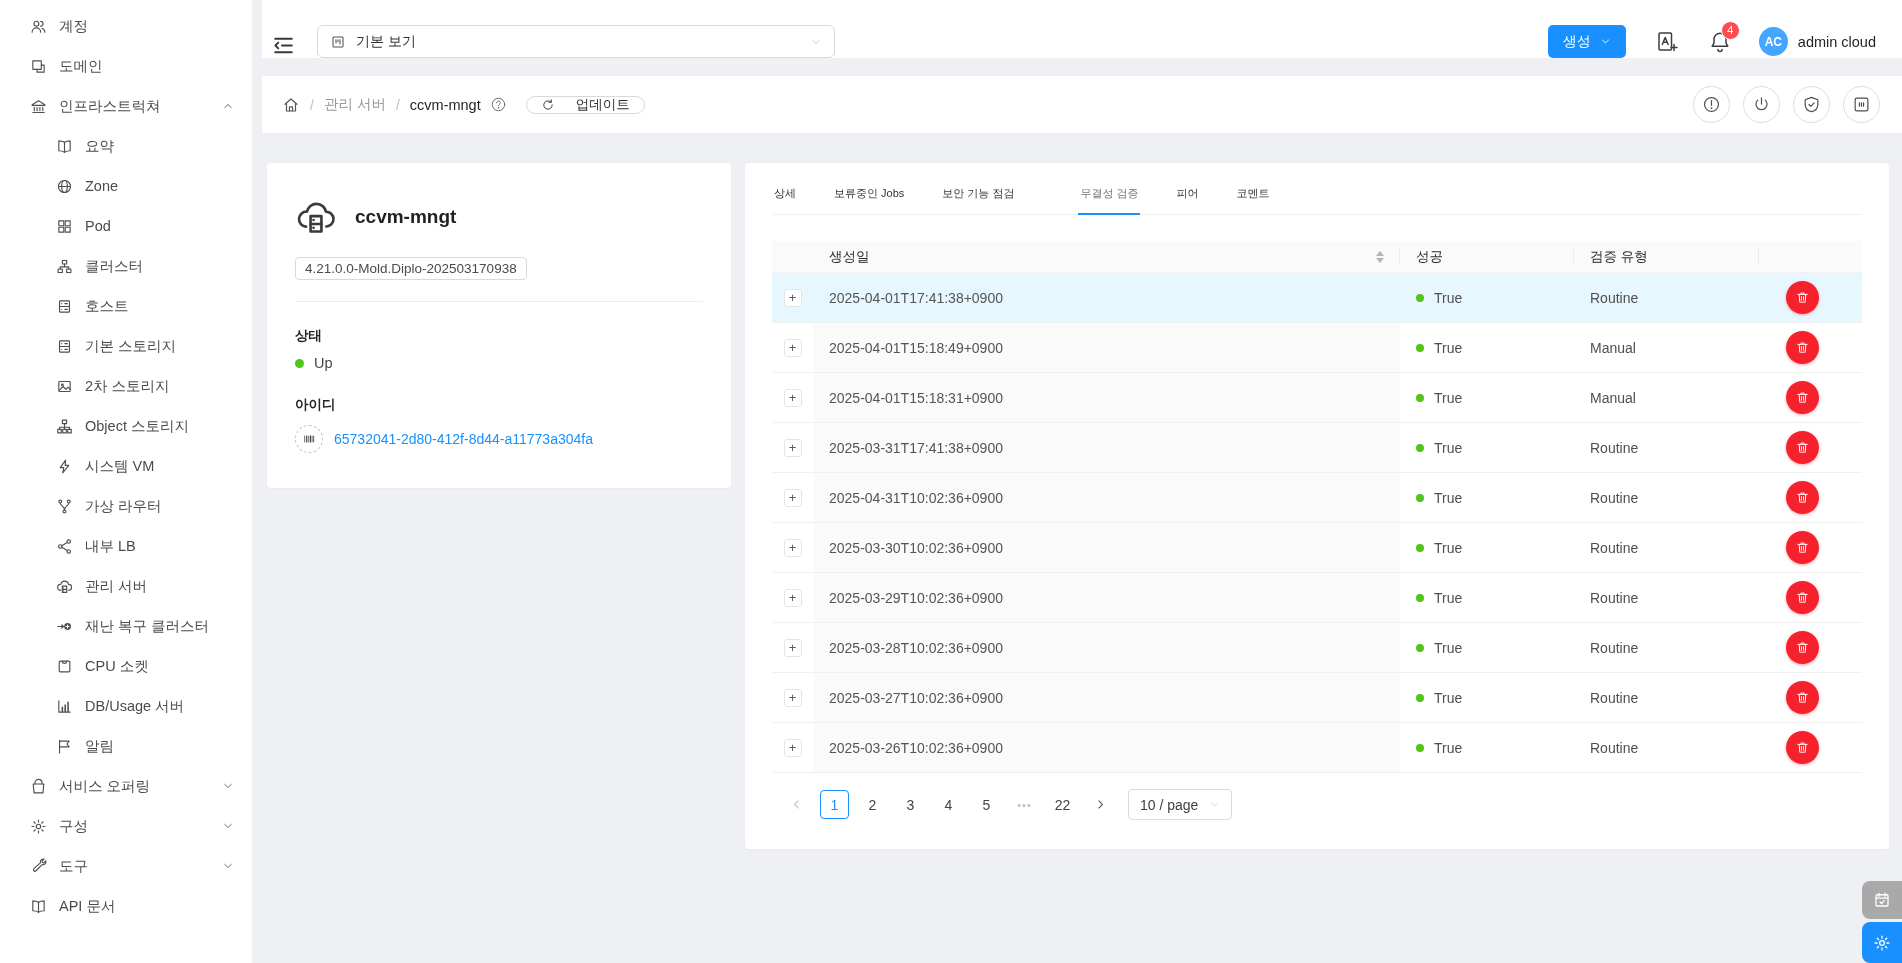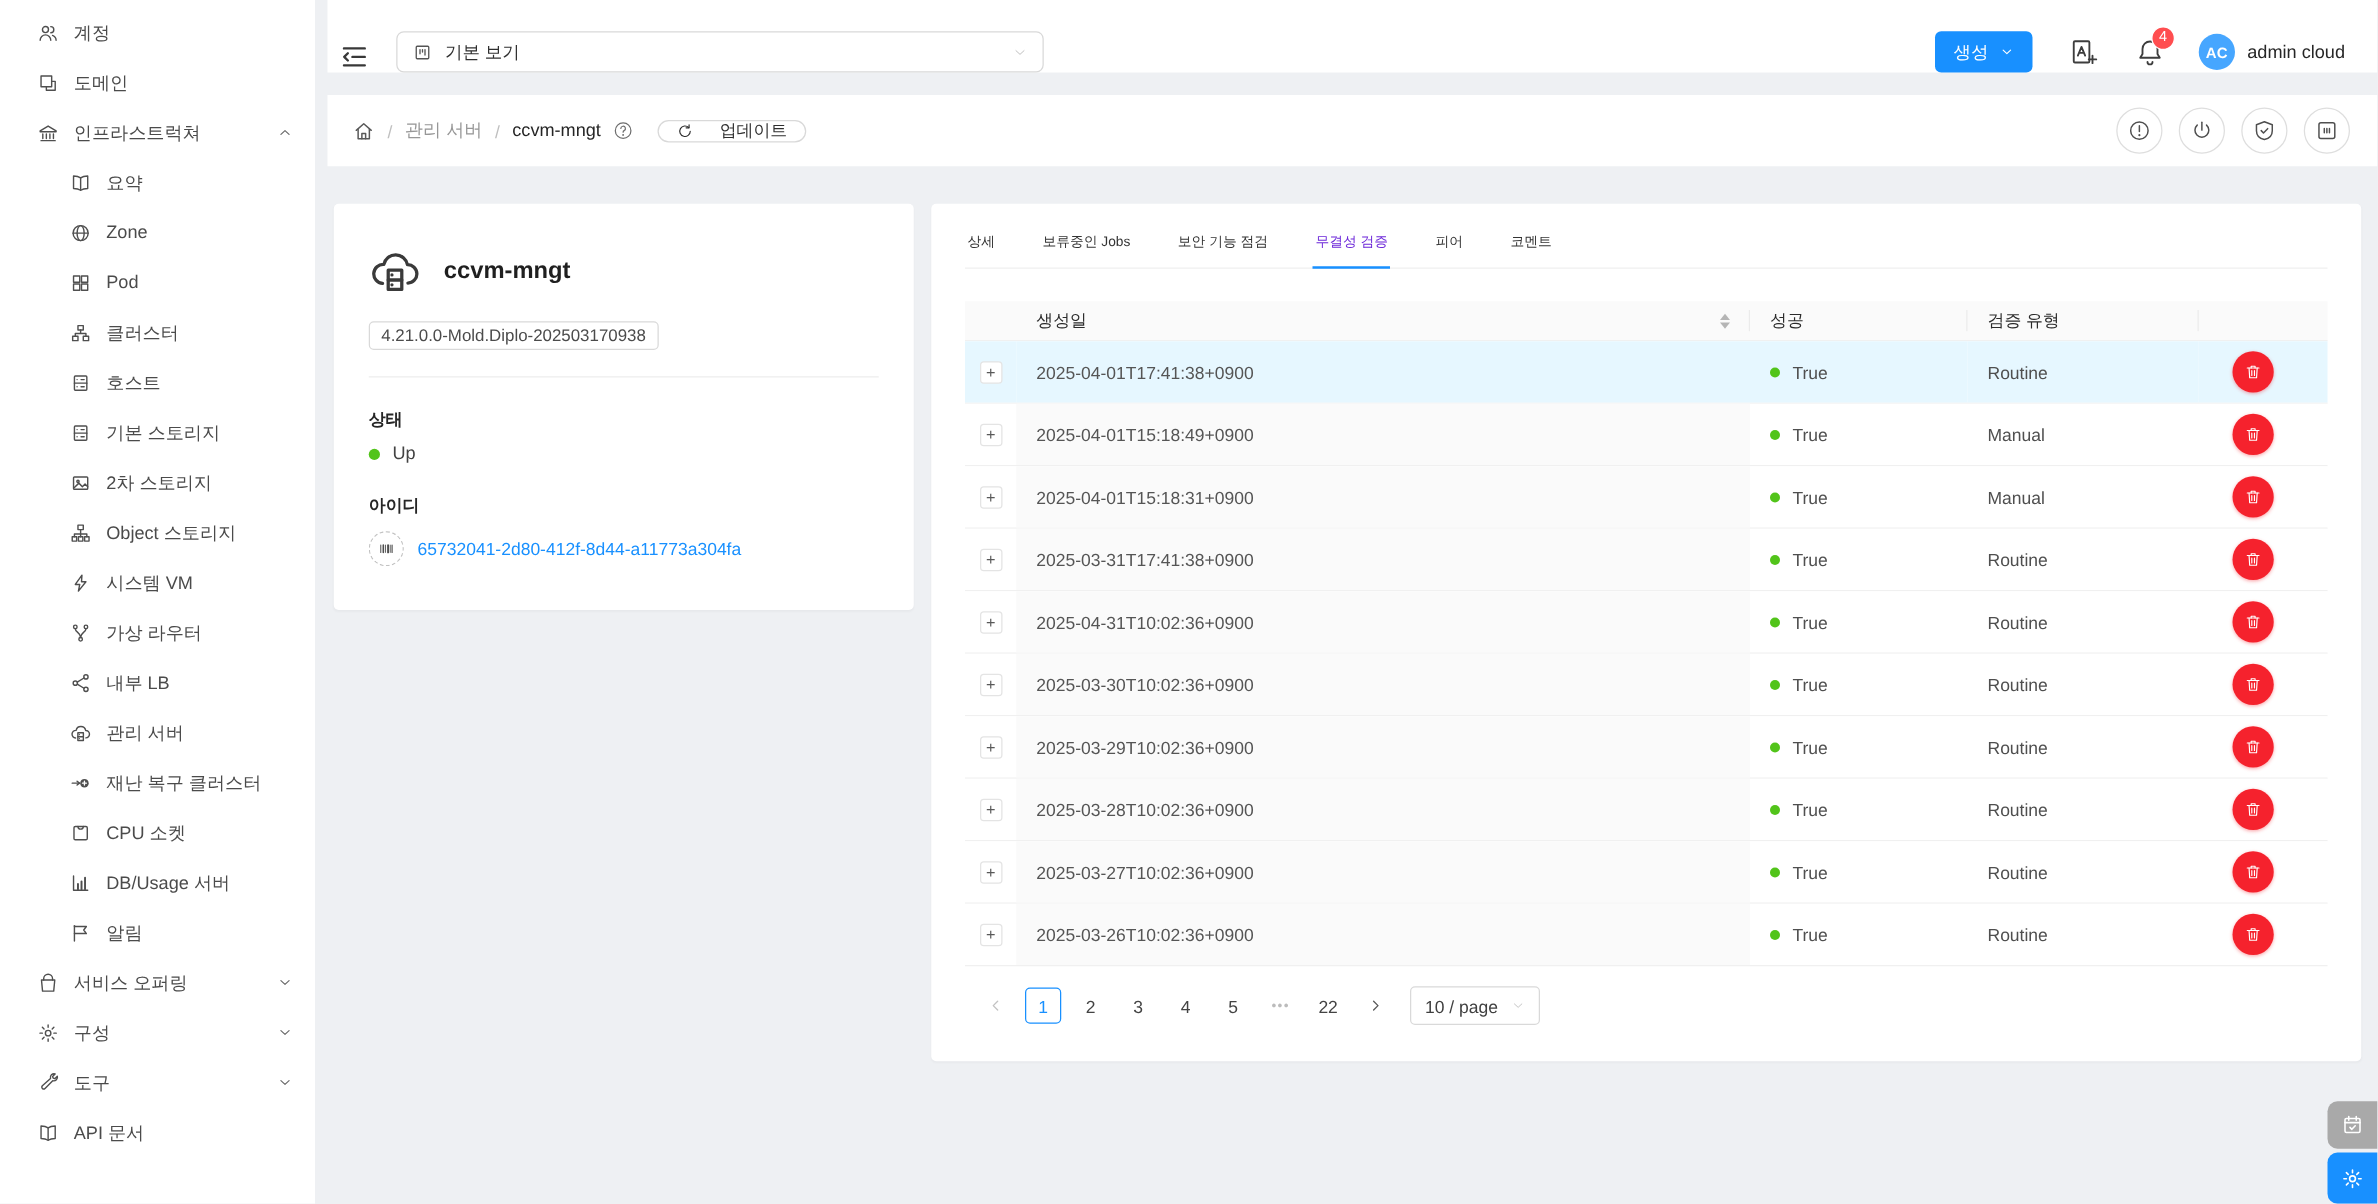--- a/index.html
+++ b/index.html
@@ -66,21 +66,21 @@
   .dot{width:9px;height:9px;border-radius:50%;background:#52c41a;}
   .id-line{margin-top:11px;display:flex;align-items:center;gap:11px;}
   .barcode{width:26px;height:26px;border:1px dashed #c2c2c2;border-radius:50%;display:flex;align-items:center;justify-content:center;color:#4f4f4f;flex:0 0 auto;}
   .barcode .ic{width:14px;height:14px;}
   .id-link{color:#1890ff;font-size:14px;text-decoration:none;cursor:pointer;}
 
   
   .panel{flex:1;height:686px;background:#fff;border-radius:4px;padding:0 27px;box-sizing:border-box;box-shadow:0 1px 2px rgba(0,0,0,0.03);}
   .tabs{display:flex;gap:34px;border-bottom:1px solid #f0f0f0;padding-top:12px;}
   .tab{padding:11px 2px 13px;font-size:11px;color:#333;position:relative;cursor:pointer;white-space:nowrap;}
-  .tab.active{color:#6d28d9;}
+  .tab.active{color:#737373;margin-left:28px;}
   .tab.active::after{content:"";position:absolute;left:0;right:0;bottom:-1px;height:2px;background:#1890ff;}
 
   .table{margin-top:26px;}
   .thead{display:flex;background:#fafafa;height:31px;font-size:13.5px;color:#2b2b2b;font-weight:500;border-bottom:1px solid #f0f0f0;}
   .th{box-sizing:border-box;padding:0 16px;display:flex;align-items:center;height:100%;position:relative;}
   .th.sep::after{content:"";position:absolute;right:0;top:7px;bottom:7px;width:1px;background:rgba(0,0,0,0.06);}
   .col-expand{width:41px;flex:0 0 auto;}
   .col-date{width:587px;flex:0 0 auto;}
   .th.col-date{justify-content:space-between;}
   .col-success{width:174px;flex:0 0 auto;}

